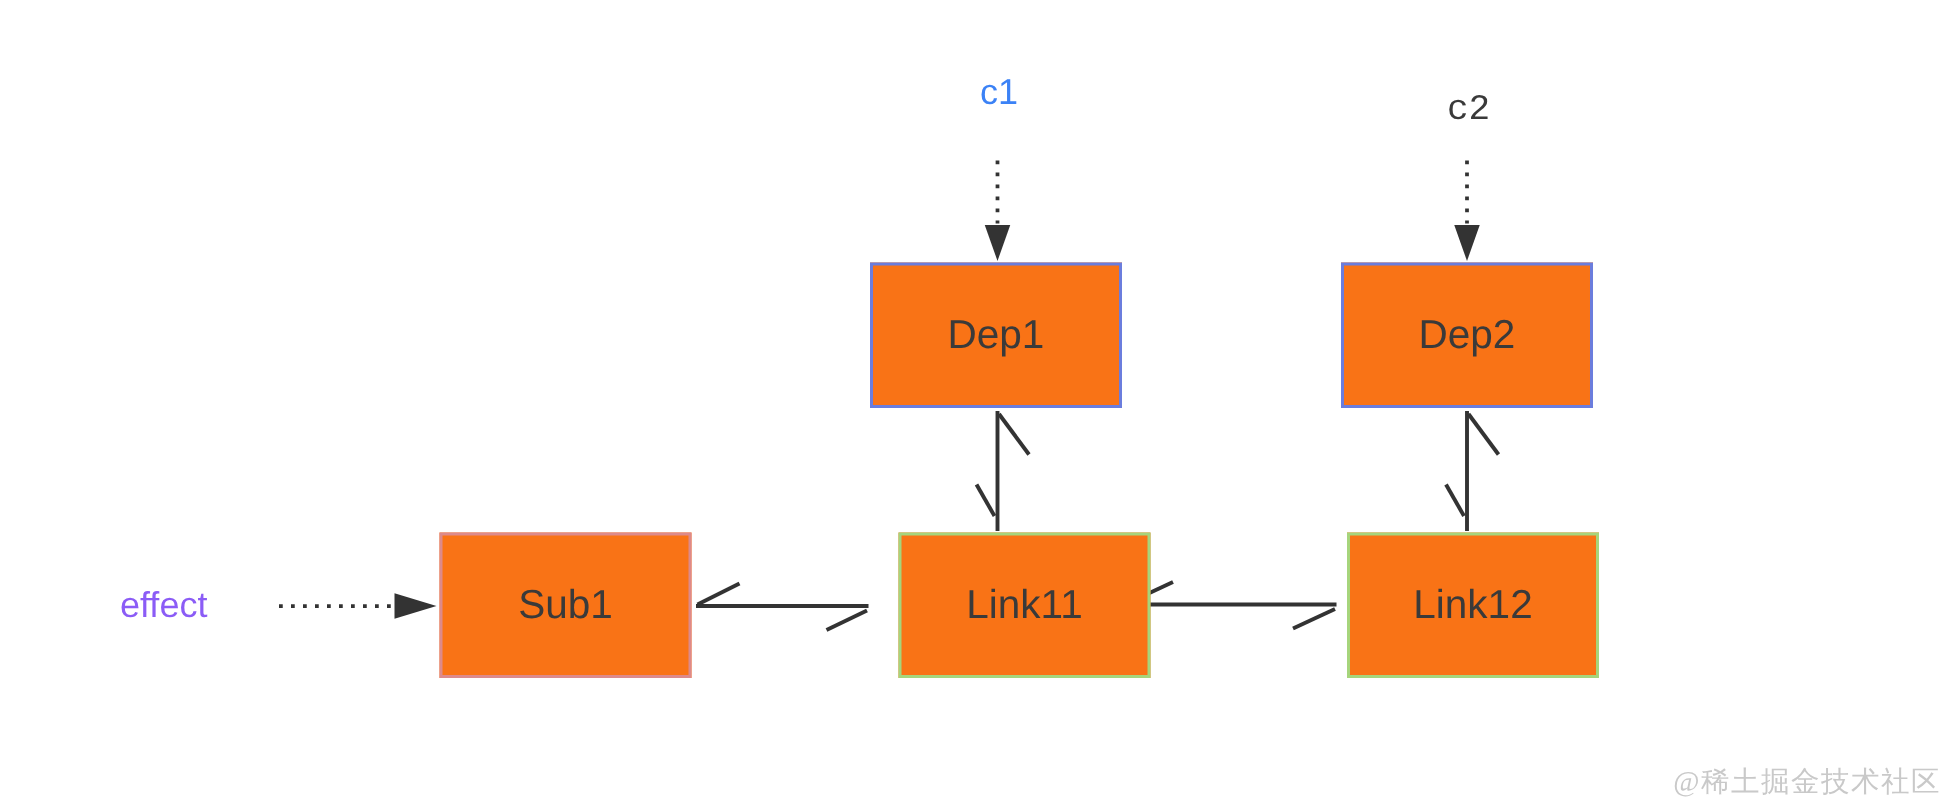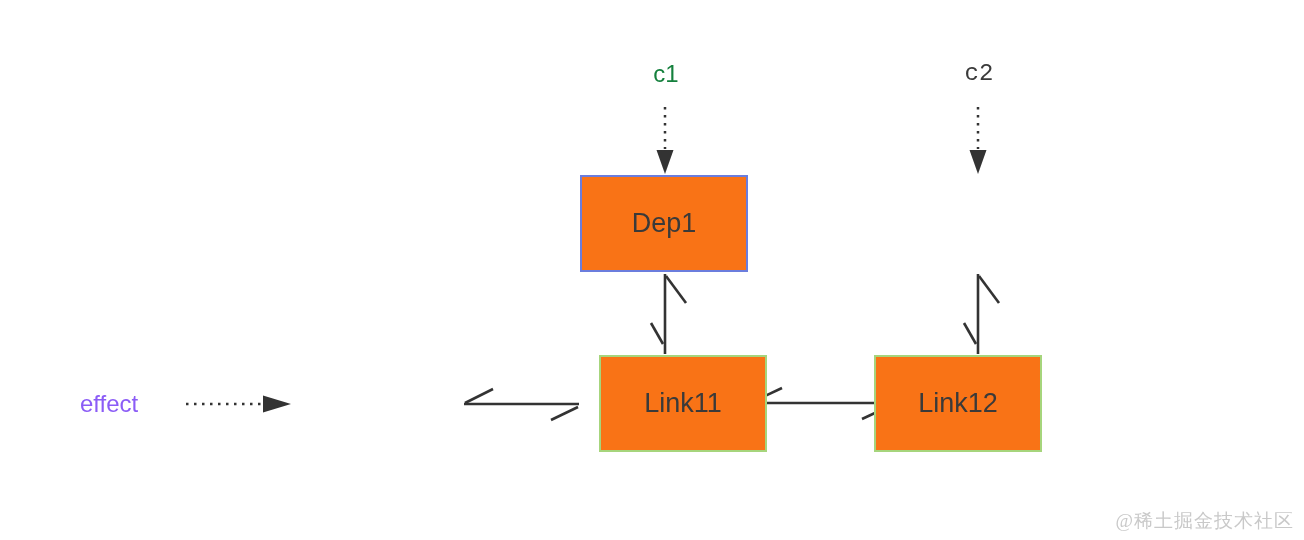--- a/index.html
+++ b/index.html
@@ -91,35 +91,41 @@
     </g>
 
     <g>
       <line class="solid" x1="751" y1="403" x2="891" y2="403" stroke="#333333"></line>
       <line class="solid" x1="752" y1="402" x2="782" y2="388" stroke="#333333"></line>
       <line class="solid" x1="890" y1="406" x2="862" y2="419" stroke="#333333"></line>
     </g>
 
   </svg>
 
-  <div class="float-label center-x" style="left: 666px; top: 60px; color: #15803d;">c1</div>
+  <div class="float-label center-x" style="left: 666px; top: 48px; color: #3b82f6;">c1</div>
 
   <div class="float-label center-x" style="left: 979px; top: 60px; color: rgb(58, 58, 58); font-family: Liberation Mono, monospace;">c2</div>
 
   <div class="float-label center-y" style="left: 80px; top: 404px; color: #8b5cf6; text-align: right;">effect</div>
 
   <div class="box" style="left: 580px; top: 175px; border-color: rgb(107, 125, 221);">
     <span>Dep1</span>
   </div>
 
+  <div class="box" style="left: 894px; top: 175px; border-color: rgb(107, 125, 221);">
+    <span>Dep2</span>
+  </div>
 
+  <div class="box" style="left: 293px; top: 355px; border-color: rgb(221, 138, 139);">
+    <span>Sub1</span>
+  </div>
 
   <div class="box" style="left: 580px; top: 355px; border-color: rgb(166, 213, 124); margin-left: 19px;">
     <span>Link11</span>
   </div>
 
-  <div class="box" style="left: 874px; top: 355px; border-color: rgb(166, 213, 124);">
+  <div class="box" style="left: 898px; top: 355px; border-color: rgb(166, 213, 124);">
     <span>Link12</span>
   </div>
 
   <div class="watermark" style="color: rgb(201, 201, 201);">@稀土掘金技术社区</div>
 
 </div>
 
 </body></html>

